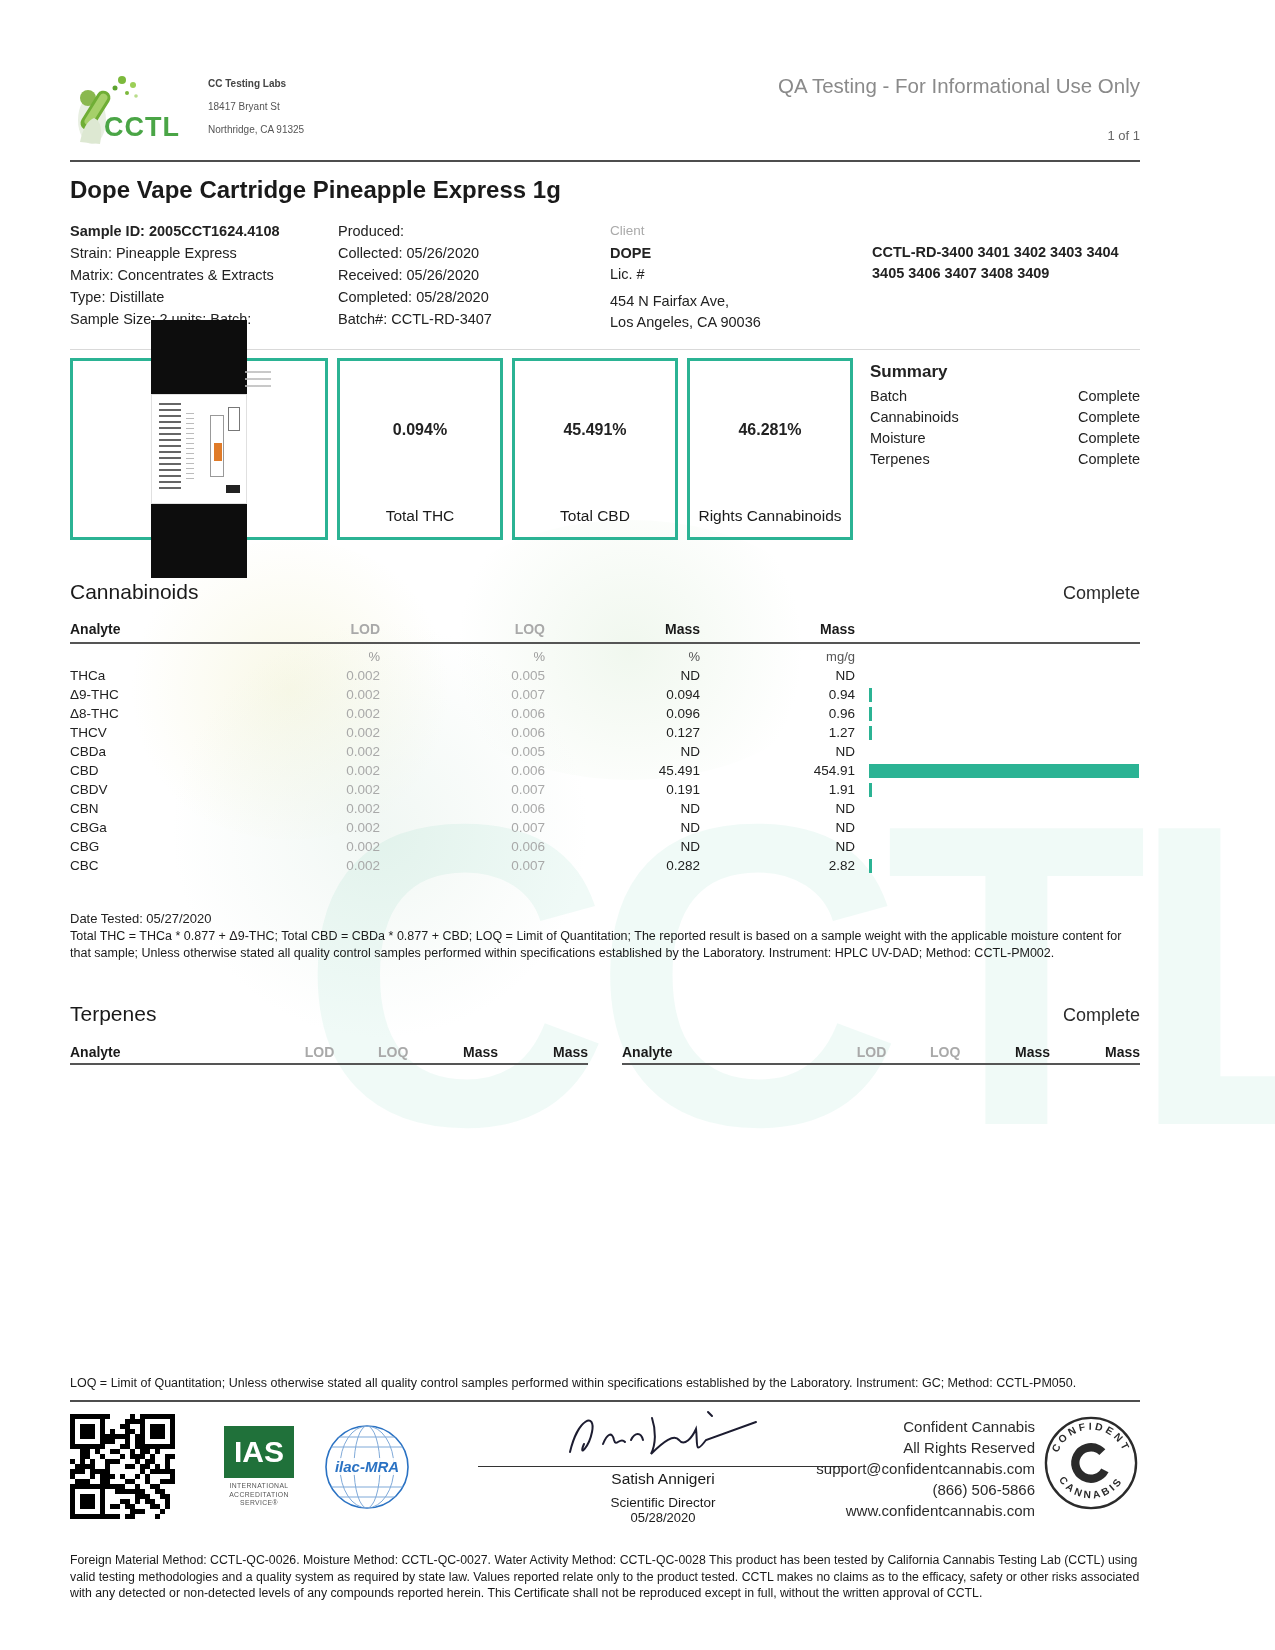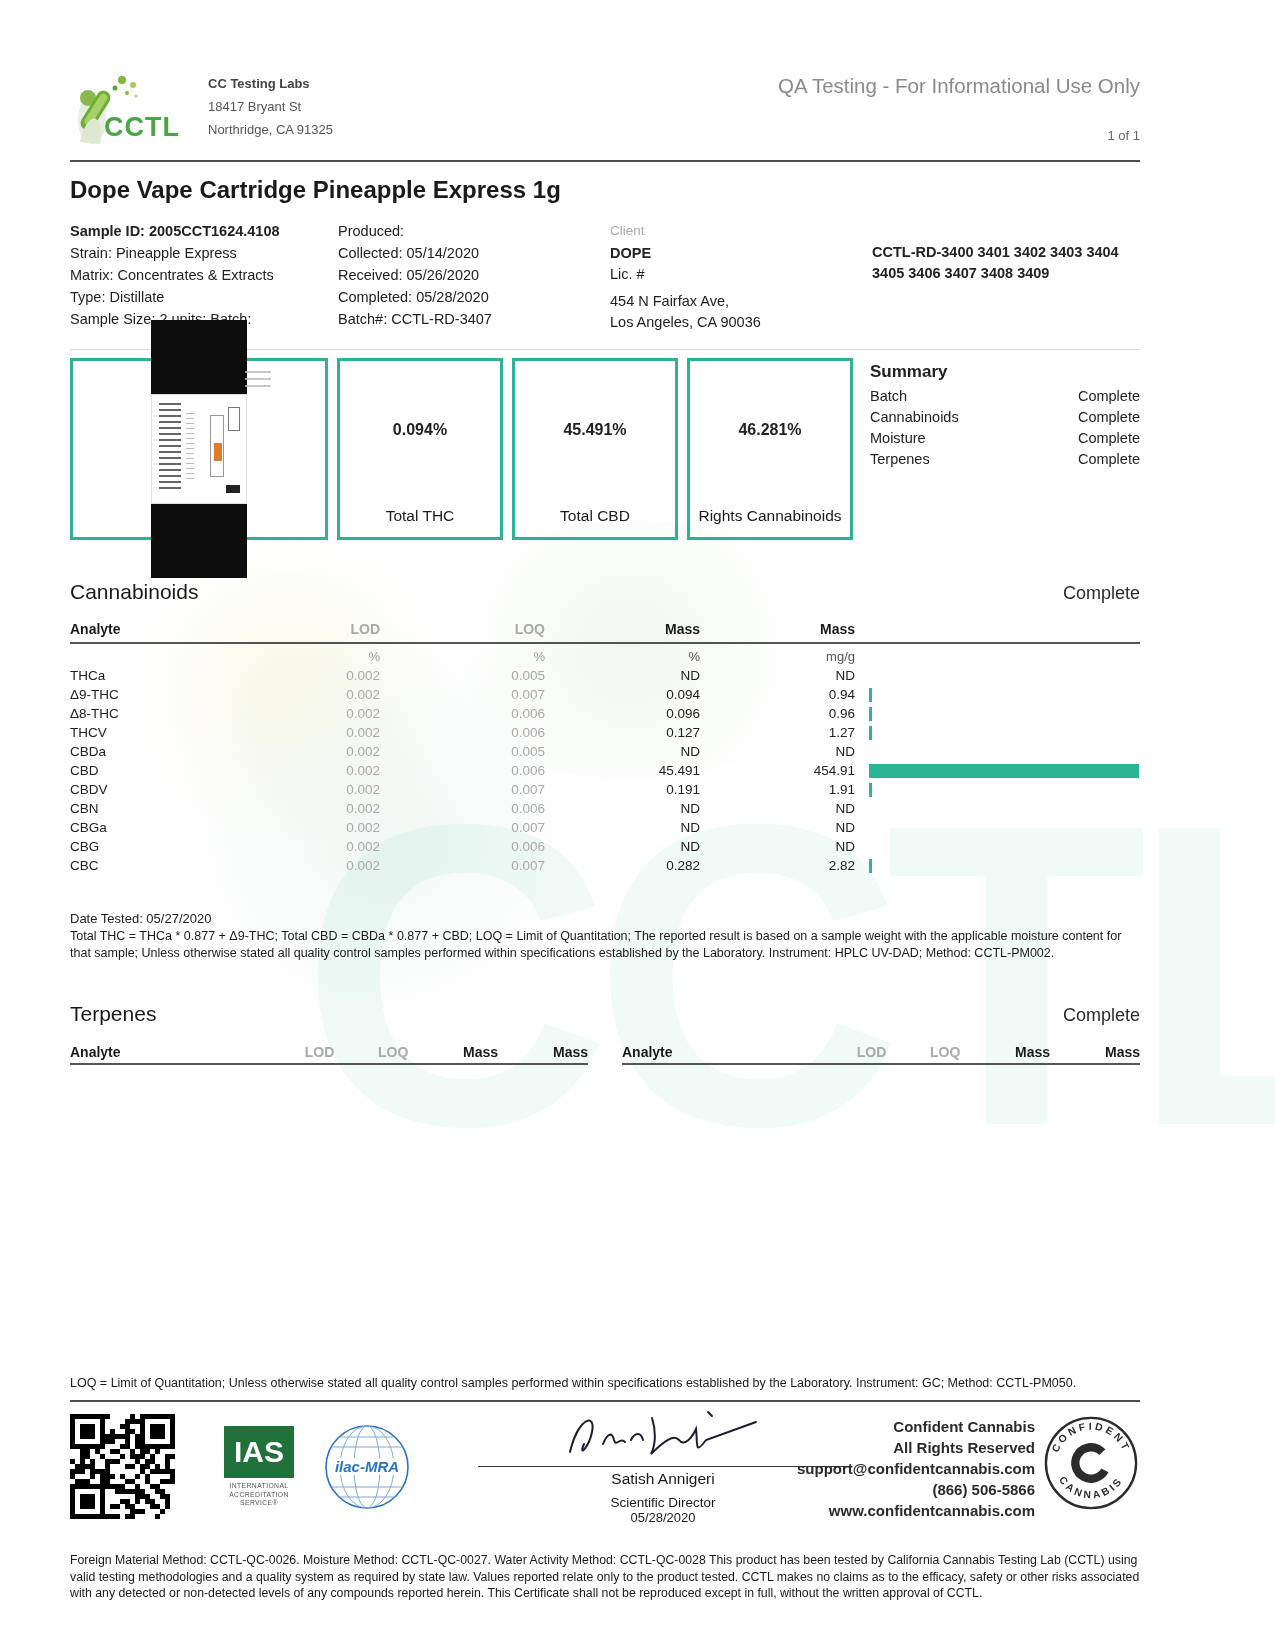--- a/index.html
+++ b/index.html
@@ -13,21 +13,21 @@
   .wm-blob3{position:absolute;left:170px;top:620px;width:420px;height:420px;border-radius:50%;
             background:radial-gradient(circle,rgba(224,238,230,.45),rgba(224,238,230,0) 70%);}
   .wm-text{position:absolute;left:300px;top:760px;font-size:430px;font-weight:bold;line-height:1;
            color:rgba(43,179,148,0.07);letter-spacing:-18px;}
   .content{position:absolute;left:70px;top:0;width:1070px;}
 
   
   .hdr{display:flex;align-items:flex-start;padding-top:72px;}
   .logo{width:120px;height:78px;position:relative;flex:none;}
   .logo-txt{position:absolute;left:34px;top:40px;font-size:27px;font-weight:bold;color:#4aa546;letter-spacing:1px;}
-  .hdr-col{font-size:13px;line-height:23px;color:#555;}
+  .hdr-col{font-size:10px;line-height:23px;color:#555;}
   .hdr-col.lab{margin-left:18px;width:205px;}
   .hdr-col .labname{font-weight:bold;color:#444;}
   .hdr-col.contact{width:250px;}
   .hdr-right{margin-left:auto;text-align:right;}
   .qa-note{font-size:20.5px;color:#8a8a8a;margin-top:2px;}
   .pageno{font-size:13px;color:#666;margin-top:30px;}
   .hr-dark{border:none;border-top:2px solid #4d4d4d;margin:10px 0 0 0;}
   .hr-light{border:none;border-top:1px solid #d9d9d9;margin:16px 0 0 0;}
 
   .title{font-size:24px;font-weight:bold;color:#1a1a1a;margin-top:14px;}
@@ -110,21 +110,21 @@
   .ias .iasbox{width:70px;height:52px;background:#20713a;color:#fff;font-weight:bold;
                font-size:30px;line-height:52px;text-align:center;margin:0 auto;}
   .ias .iassub{font-size:6.8px;color:#555;letter-spacing:.4px;line-height:8.5px;margin-top:4px;}
   .ilac{position:absolute;left:252px;top:14px;}
   .sig{position:absolute;left:408px;top:-4px;width:370px;text-align:center;}
   .sigline{border:none;border-top:1.5px solid #333;margin:0 0 3px 0;}
   .signame{font-size:15.5px;color:#1a1a1a;}
   .sigtitle{font-size:13.5px;color:#1a1a1a;margin-top:7px;}
   .sigdate{font-size:13px;color:#1a1a1a;}
   .ccinfo{position:absolute;right:105px;top:8px;width:330px;text-align:right;
-          font-size:15px;line-height:21px;color:#2b2b2b;font-weight:bold;}
+          font-size:15px;line-height:21px;color:#2b2b2b;}
   .seal{position:absolute;right:0;top:6px;}
 
   .legalese{font-size:12.3px;line-height:16.5px;margin-top:12px;color:#1a1a1a;}
 </style>
 </head>
 <body>
 
 <div class="page">
   <div class="wm">
     <div class="wm-blob1"></div>
@@ -167,21 +167,21 @@
     <div class="info">
       <div class="c1">
         <div class="sid">Sample ID: 2005CCT1624.4108</div>
         <div>Strain: Pineapple Express</div>
         <div>Matrix: Concentrates &amp; Extracts</div>
         <div>Type: Distillate</div>
         <div>Sample Size: 2 units; Batch:</div>
       </div>
       <div class="c2">
         <div>Produced:</div>
-        <div>Collected: 05/14/2020</div>
+        <div>Collected: 05/26/2020</div>
         <div>Received: 05/26/2020</div>
         <div>Completed: 05/28/2020</div>
         <div>Batch#: CCTL-RD-3407</div>
       </div>
       <div class="c3">
         <div class="clabel">Client</div>
         <div class="cname">DOPE</div>
         <div>Lic. #</div>
         <div class="addr1">454 N Fairfax Ave,</div>
         <div>Los Angeles, CA 90036</div>

